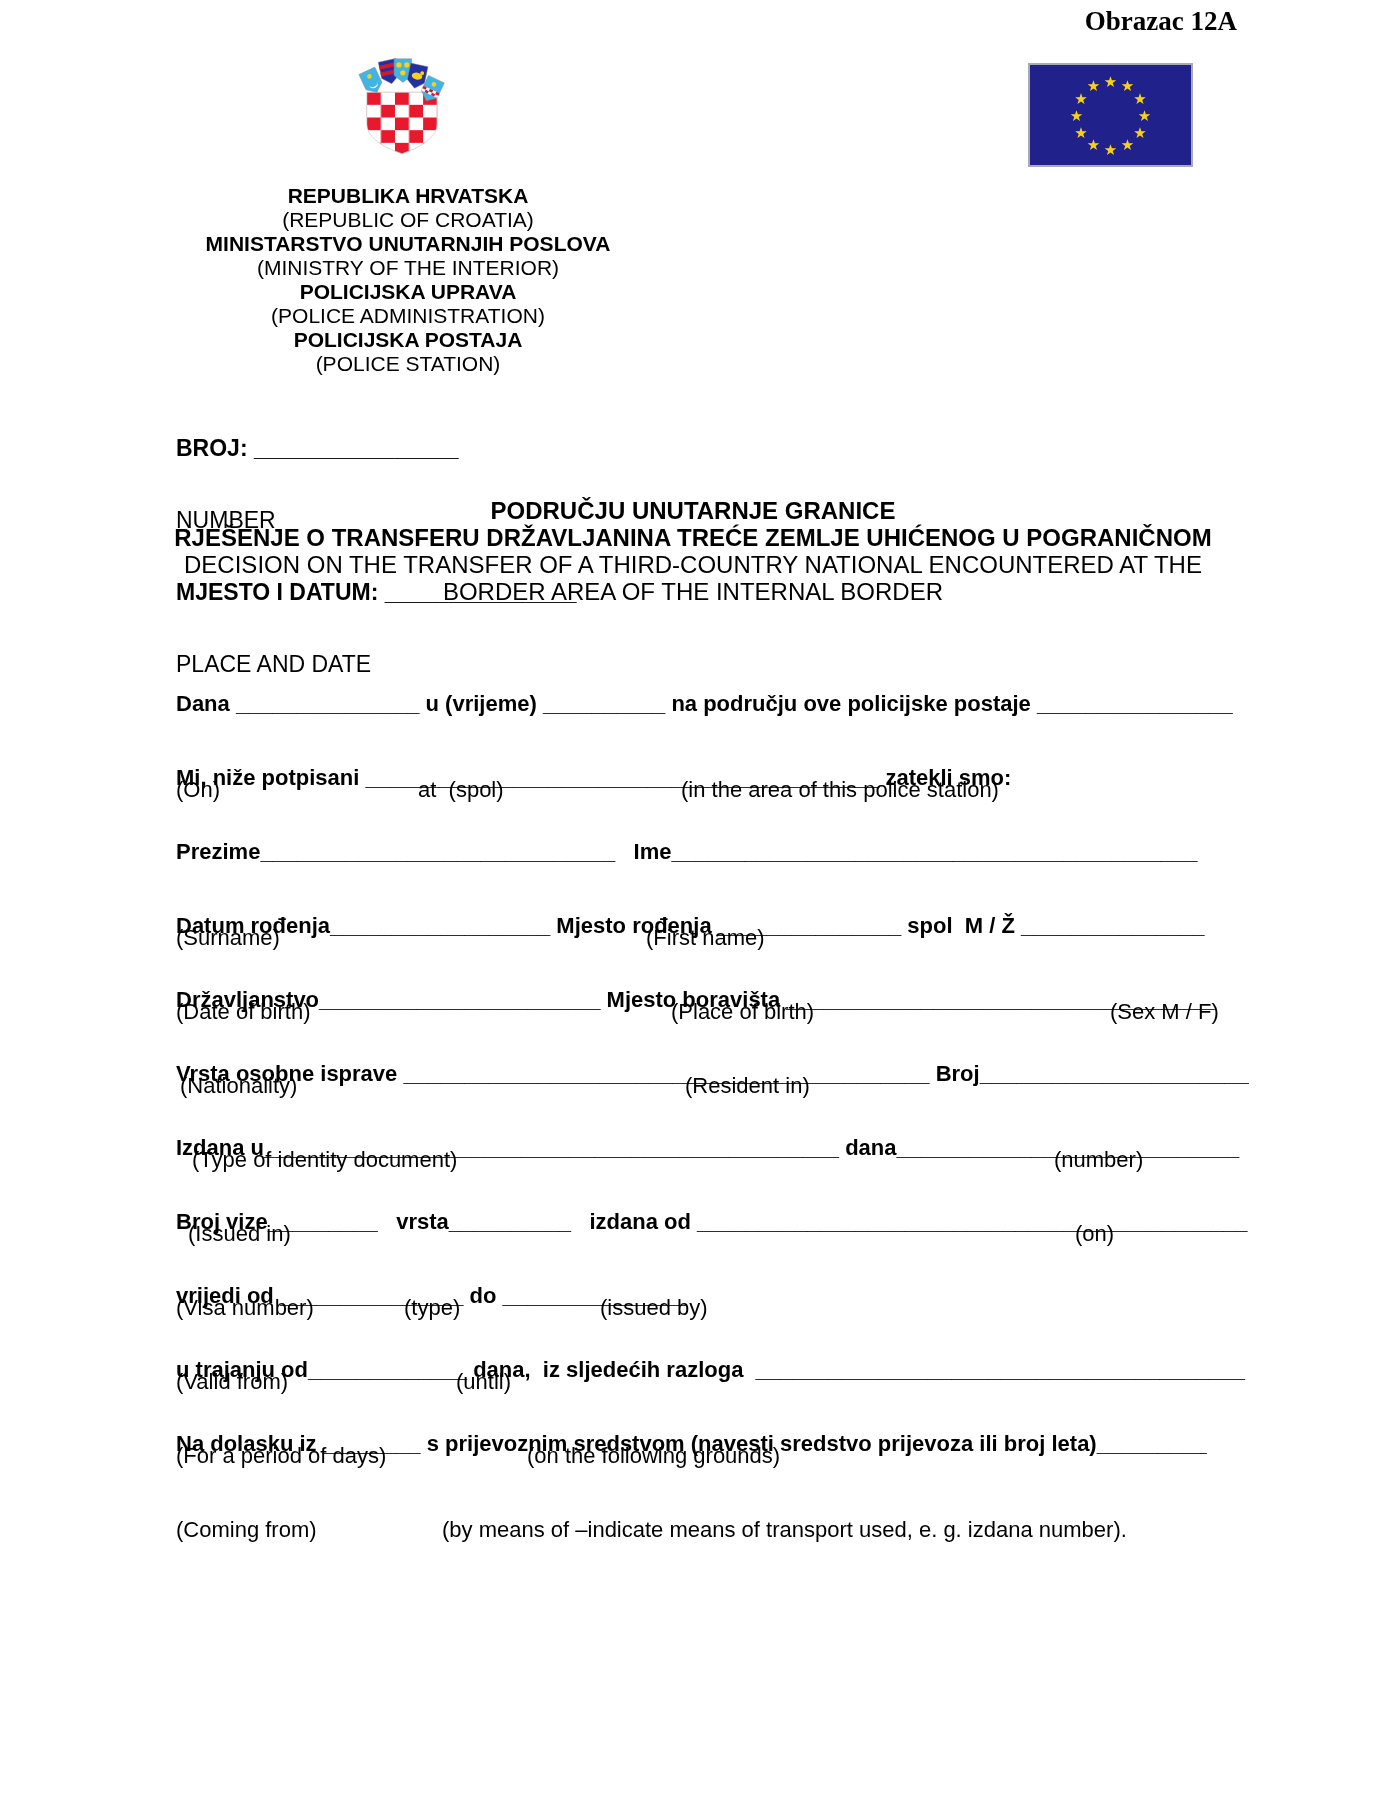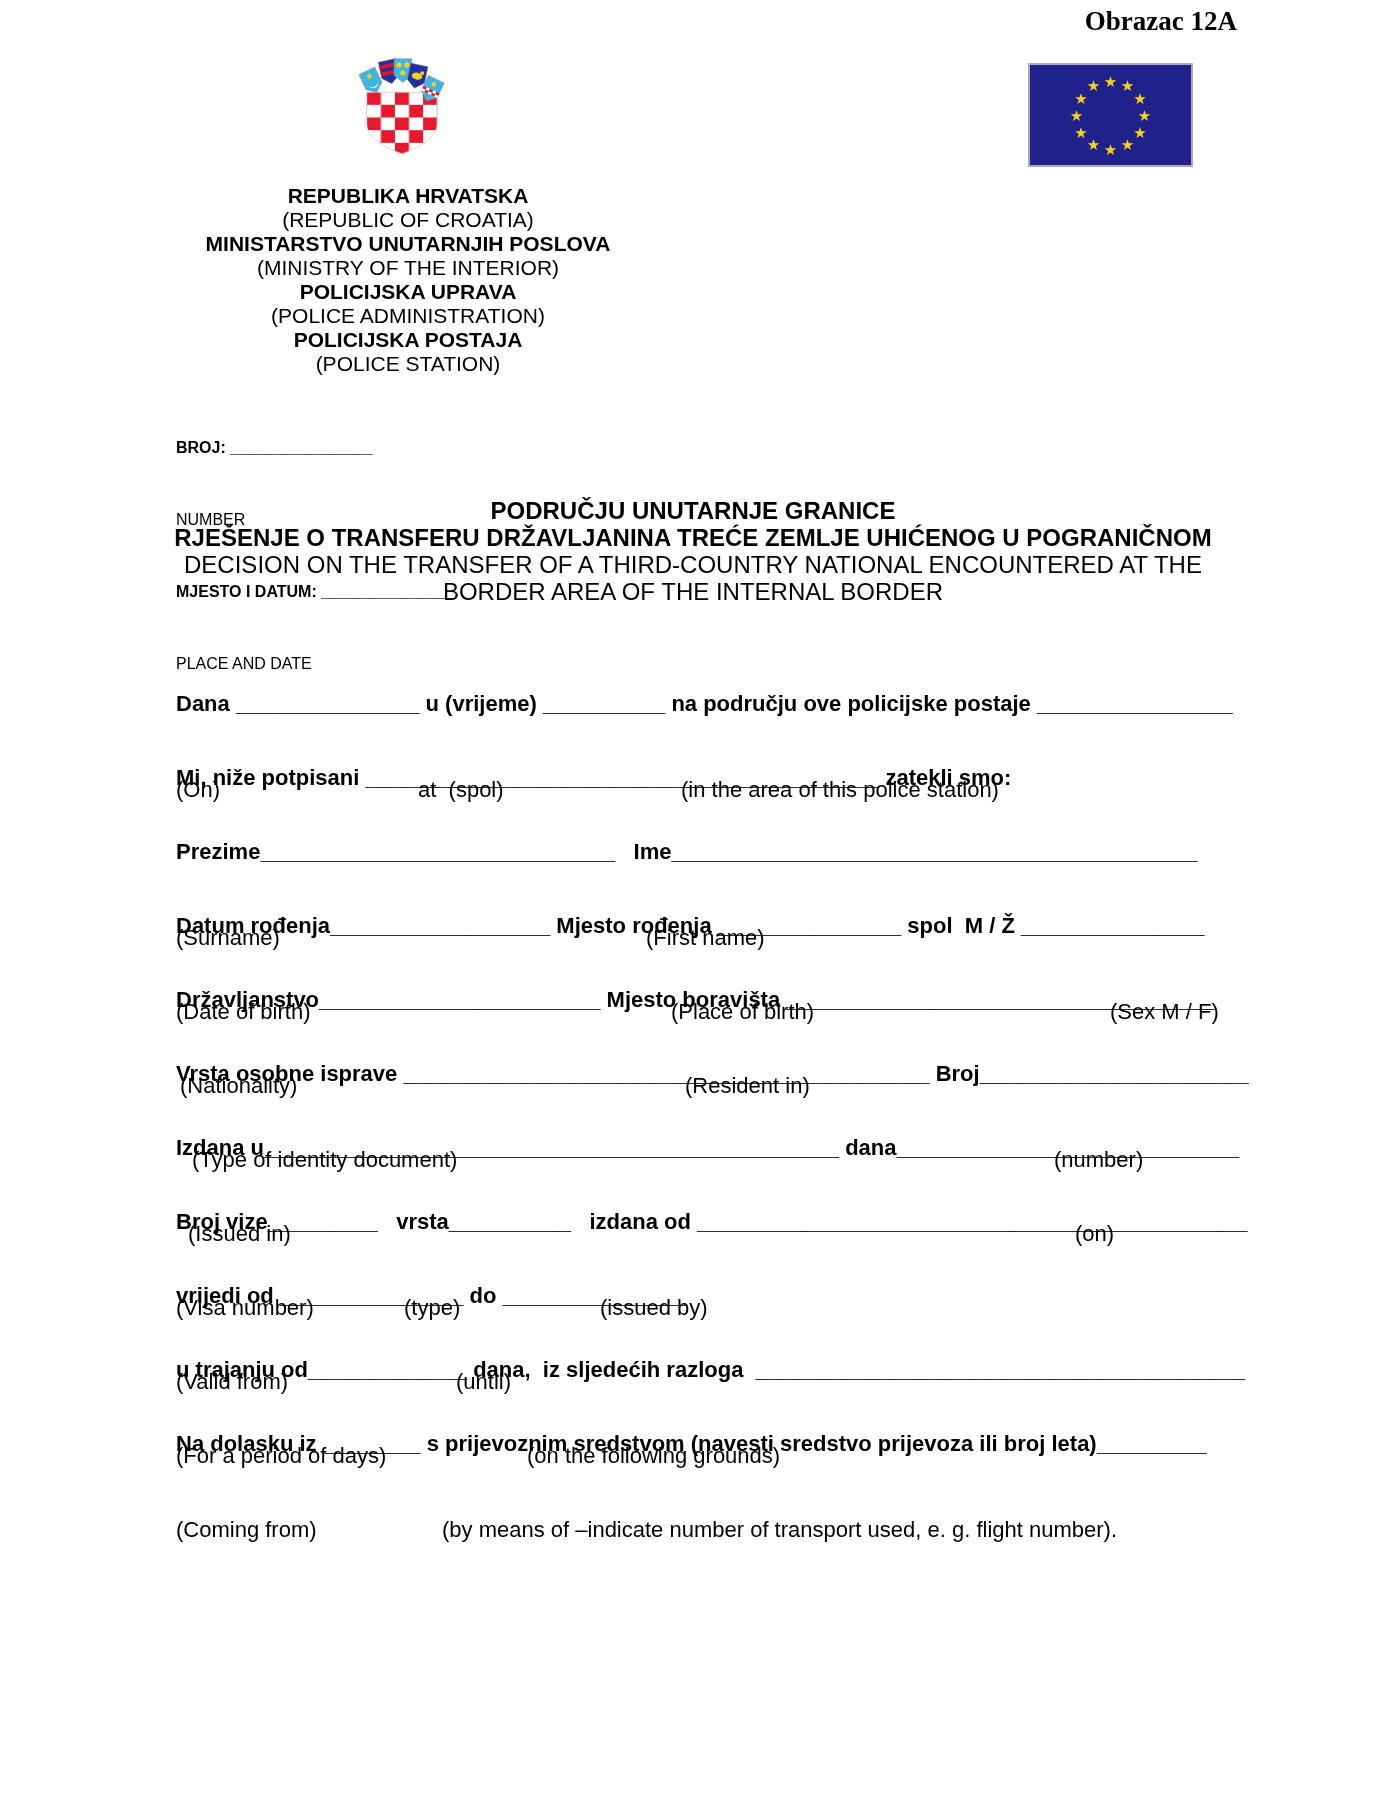--- a/index.html
+++ b/index.html
@@ -5,21 +5,21 @@
   html,body{margin:0;padding:0;background:#fff;}
   .page{position:relative;width:1386px;height:1797px;background:#ffffff;overflow:hidden;
         font-family:"Liberation Sans",sans-serif;color:#000;}
   .form-code{position:absolute;top:6px;right:149px;font-family:"Liberation Serif",serif;
         font-weight:bold;font-size:27px;text-align:right;}
   .coa{position:absolute;left:358px;top:55px;}
   .euflag{position:absolute;left:1028px;top:63px;}
   .org{position:absolute;left:150px;top:184px;width:516px;text-align:center;
         font-size:21px;line-height:24px;}
   .org .b{font-weight:bold;}
-  .meta{position:absolute;left:176px;top:388px;font-size:16px;line-height:24px;white-space:pre;}
+  .meta{position:absolute;left:176px;top:388px;font-size:23px;line-height:24px;white-space:pre;}
   .meta .b{font-weight:bold;}
   .title{position:absolute;left:0;top:497px;width:1386px;text-align:center;
         font-size:24px;line-height:27px;}
   .title .b{font-weight:bold;}
   .row{position:absolute;left:176px;width:1075px;font-size:22px;white-space:pre;}
   .row-bold{font-weight:bold;height:27px;line-height:27px;}
   .row-sub{position:relative;height:27px;line-height:27px;}
   .row-sub span{position:absolute;top:0;white-space:pre;margin-top:7px;}
 </style>
 </head>
@@ -194,17 +194,17 @@
     <div class="row-sub">
       <span style="left:0">(For a period of days)</span>
       <span style="left:351px">(on the following grounds)</span>
     </div>
   </div>
 
   <div class="row" style="top:1378px">
     <div class="row-bold">Na dolasku iz ________ s prijevoznim sredstvom (navesti sredstvo prijevoza ili broj leta)_________</div>
     <div class="row-sub">
       <span style="left:0">(Coming from)</span>
-      <span style="left:266px">(by means of –indicate number of transport used, e. g. flight number).</span>
+      <span style="left:266px">(by means of –indicate means of transport used, e. g. izdana number).</span>
     </div>
   </div>
 
 </div>
 
 </body></html>

